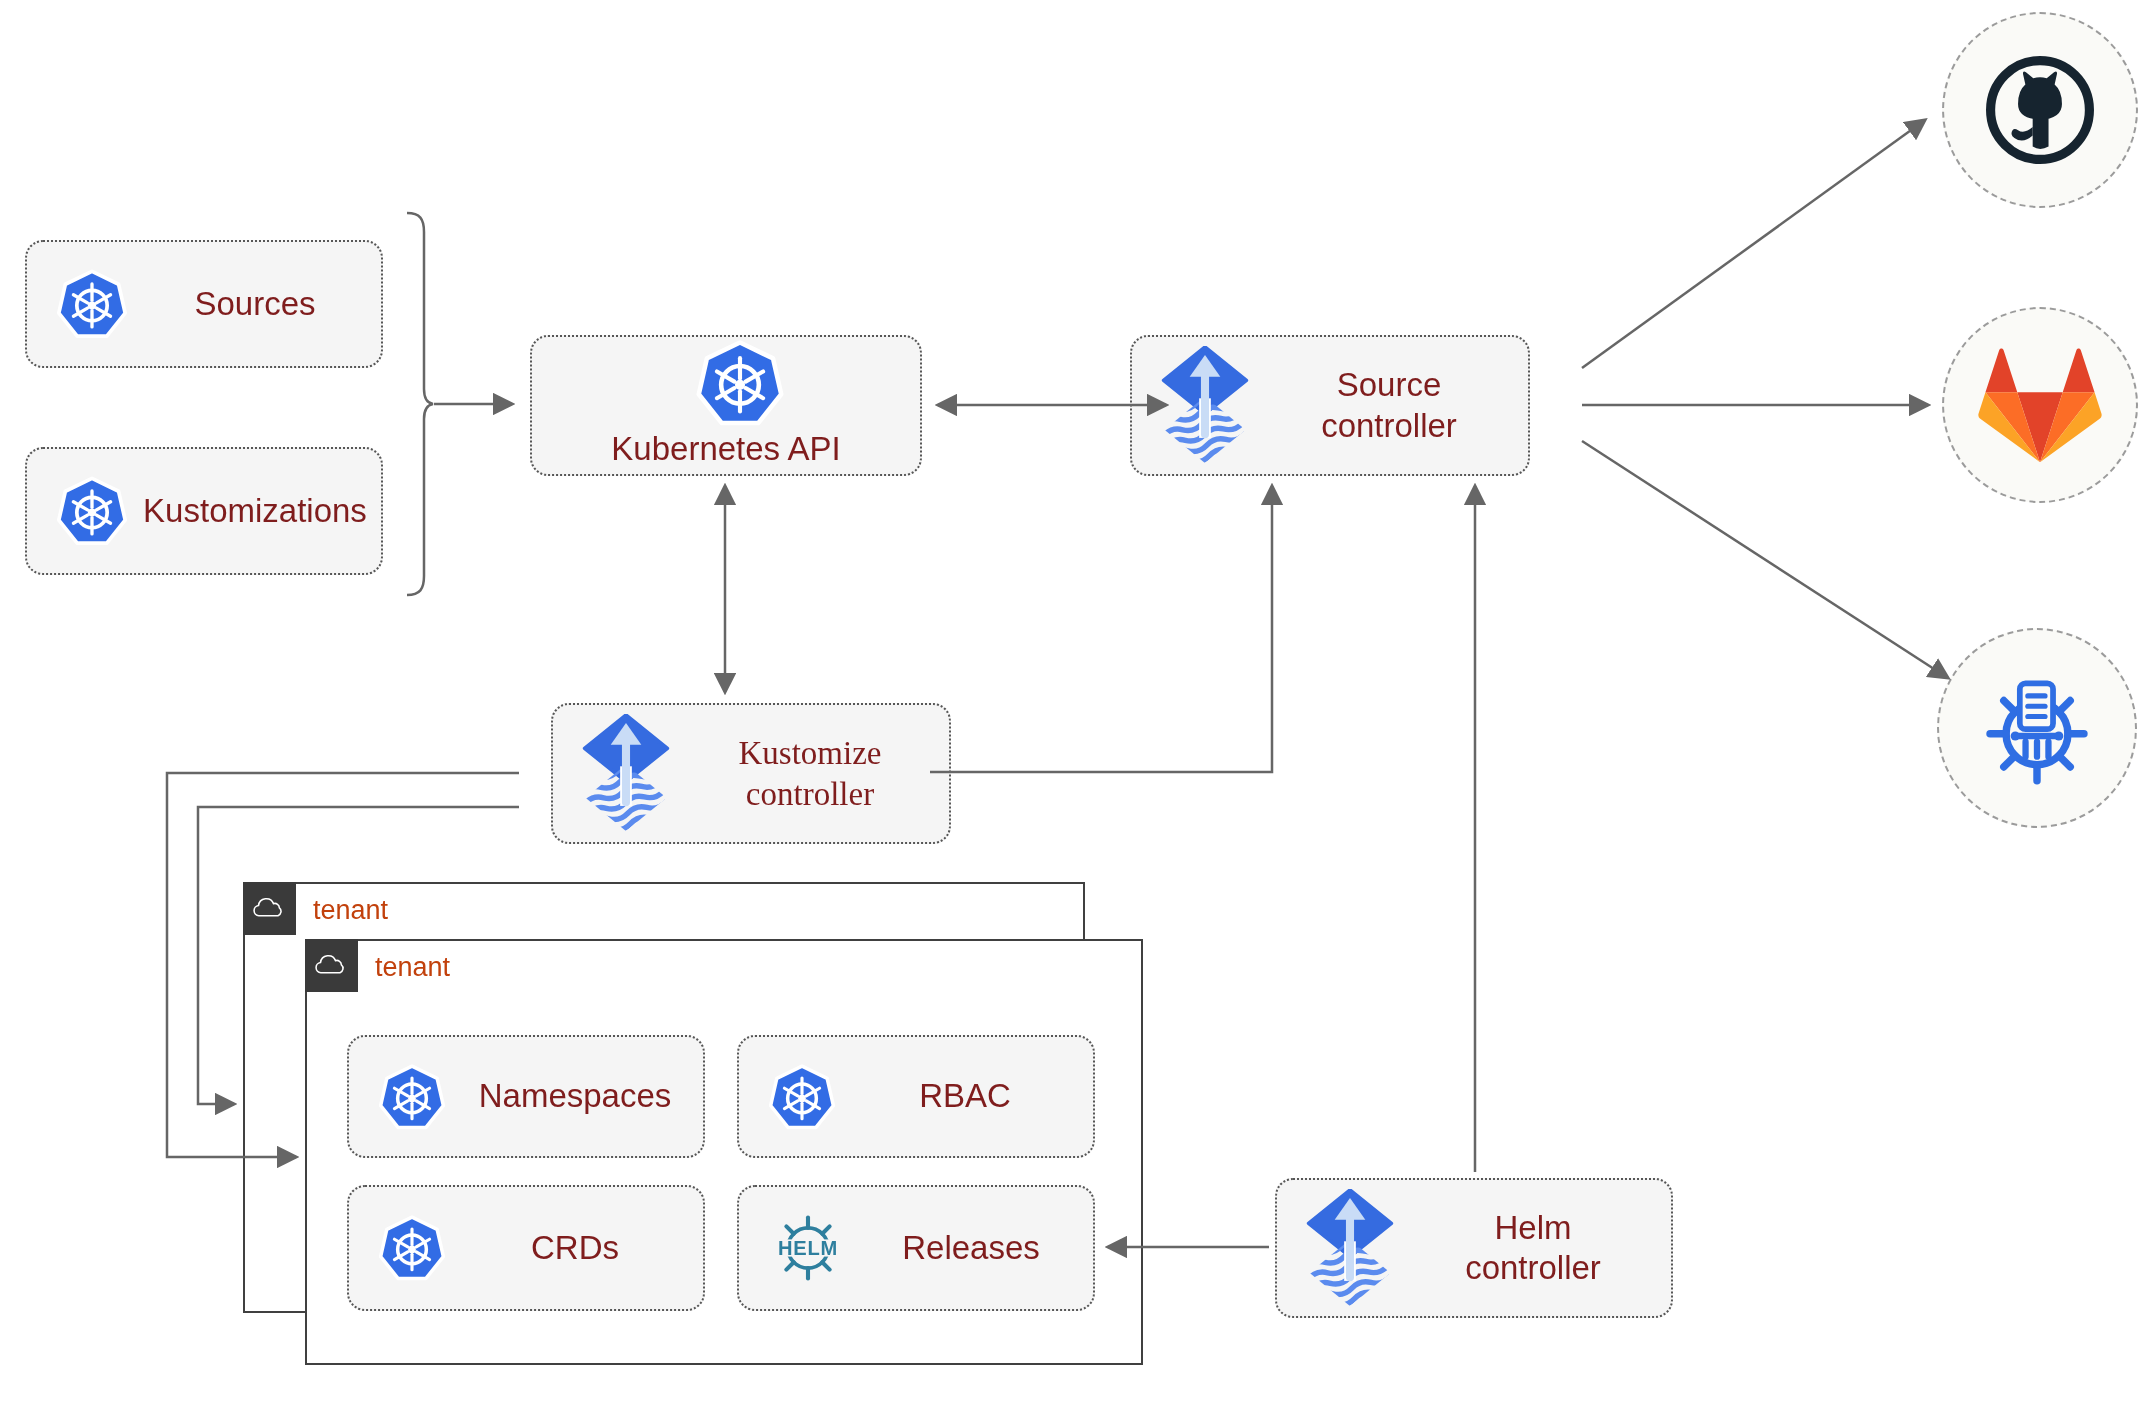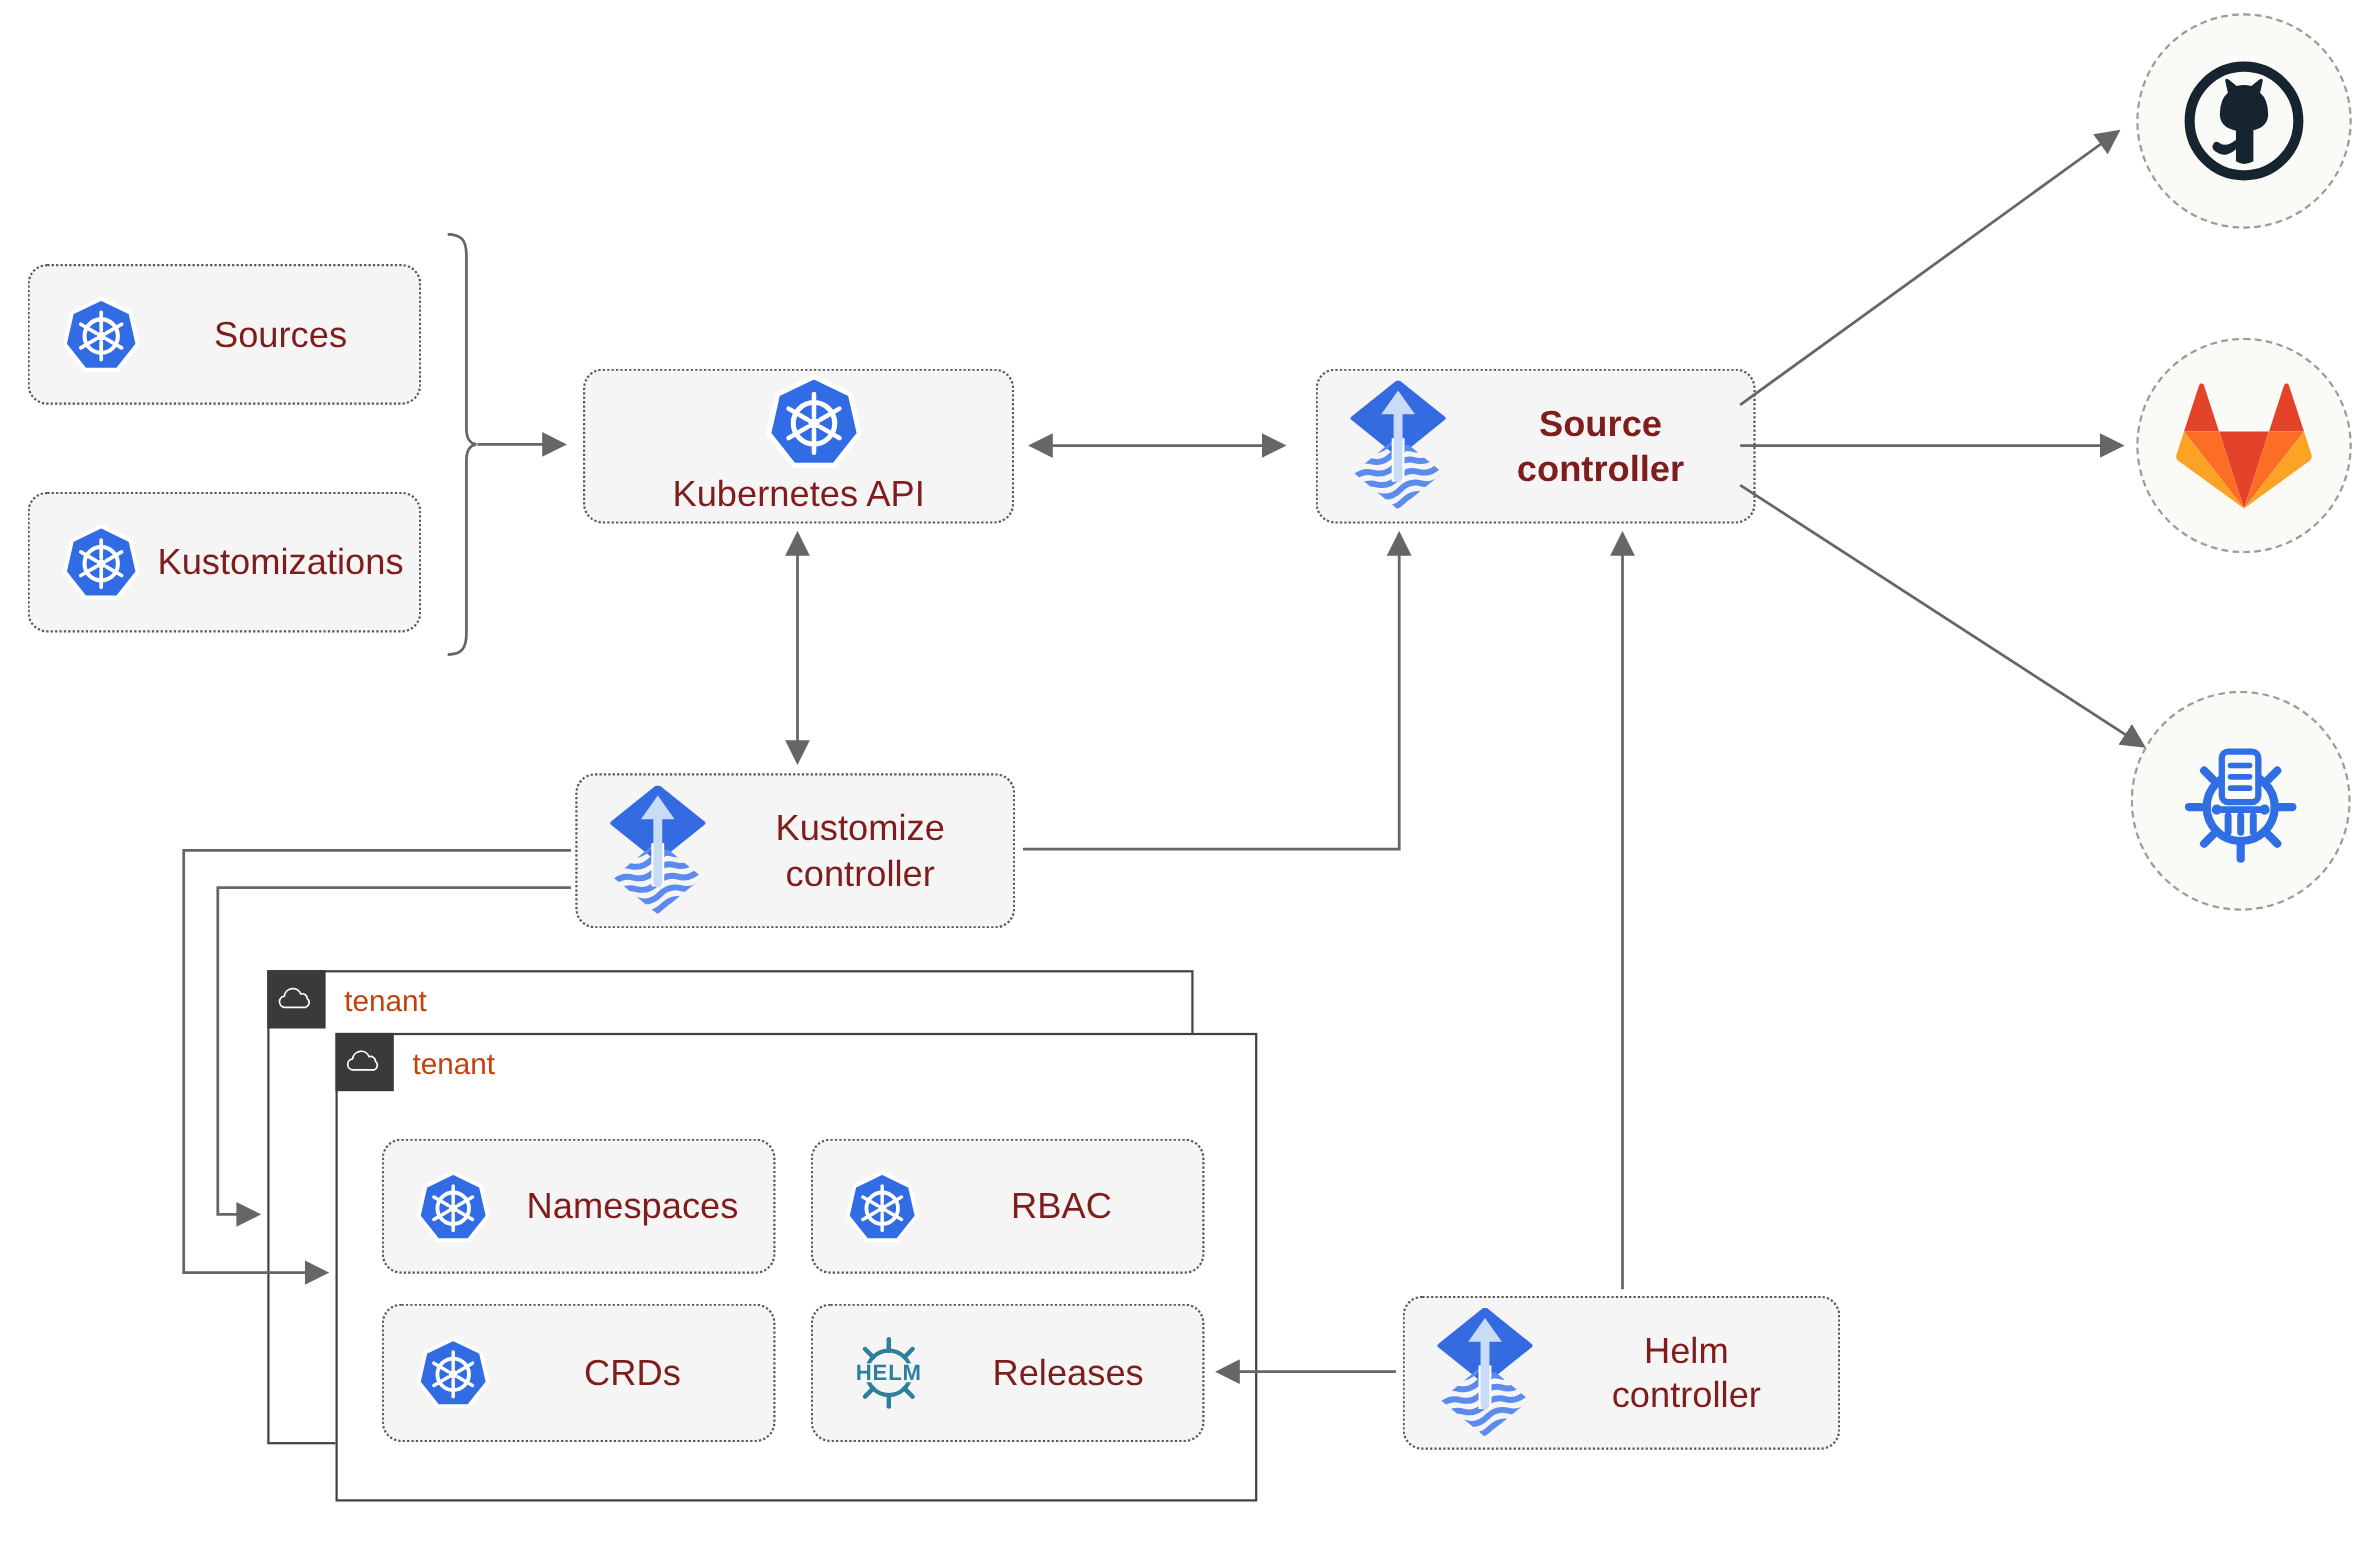--- a/index.html
+++ b/index.html
@@ -9,22 +9,22 @@
   .node{position:absolute;display:flex;align-items:center;background:#f5f5f5;
         border:2.5px dotted #565656;border-radius:18px;box-sizing:border-box;}
   .node .ic{flex:0 0 auto;margin-left:28px;}
   .node .lbl{flex:1;text-align:center;font-size:33px;color:#7f1d1d;line-height:1.22;}
   .node .lbl.wrap{display:flex;justify-content:center;}
   .node .lbl.wrap span{max-width:215px;}
   .nowrap{white-space:nowrap;}
   #n-sources{left:25px;top:240px;width:358px;height:128px;}
   #n-kustomizations{left:25px;top:447px;width:358px;height:128px;}
   #n-api{left:530px;top:335px;width:392px;height:141px;flex-direction:column;}
-  #n-source{left:1196px;top:335px;width:400px;height:141px;font-weight:bold;}
-  #n-kustomize{left:523px;top:703px;width:400px;height:141px;}
+  #n-source{left:1130px;top:335px;width:400px;height:141px;}
+  #n-kustomize{left:551px;top:703px;width:400px;height:141px;font-family:Liberation Serif, serif;}
   #n-helm{left:1275px;top:1178px;width:398px;height:140px;}
   
   .tenant{position:absolute;background:#ffffff;border:2.5px solid #404040;box-sizing:border-box;}
   #tenant-back{left:243px;top:882px;width:842px;height:431px;}
   #tenant-front{left:305px;top:939px;width:838px;height:426px;}
   .tag{position:absolute;left:-2.5px;top:-2.5px;width:53px;height:53px;background:#3a3a3a;
        display:flex;align-items:center;justify-content:center;}
   .tlbl{position:absolute;left:68px;top:11px;font-size:27px;color:#c2410c;}
   .inner{position:absolute;}
   #n-namespaces{left:40px;top:94px;width:358px;height:123px;}

